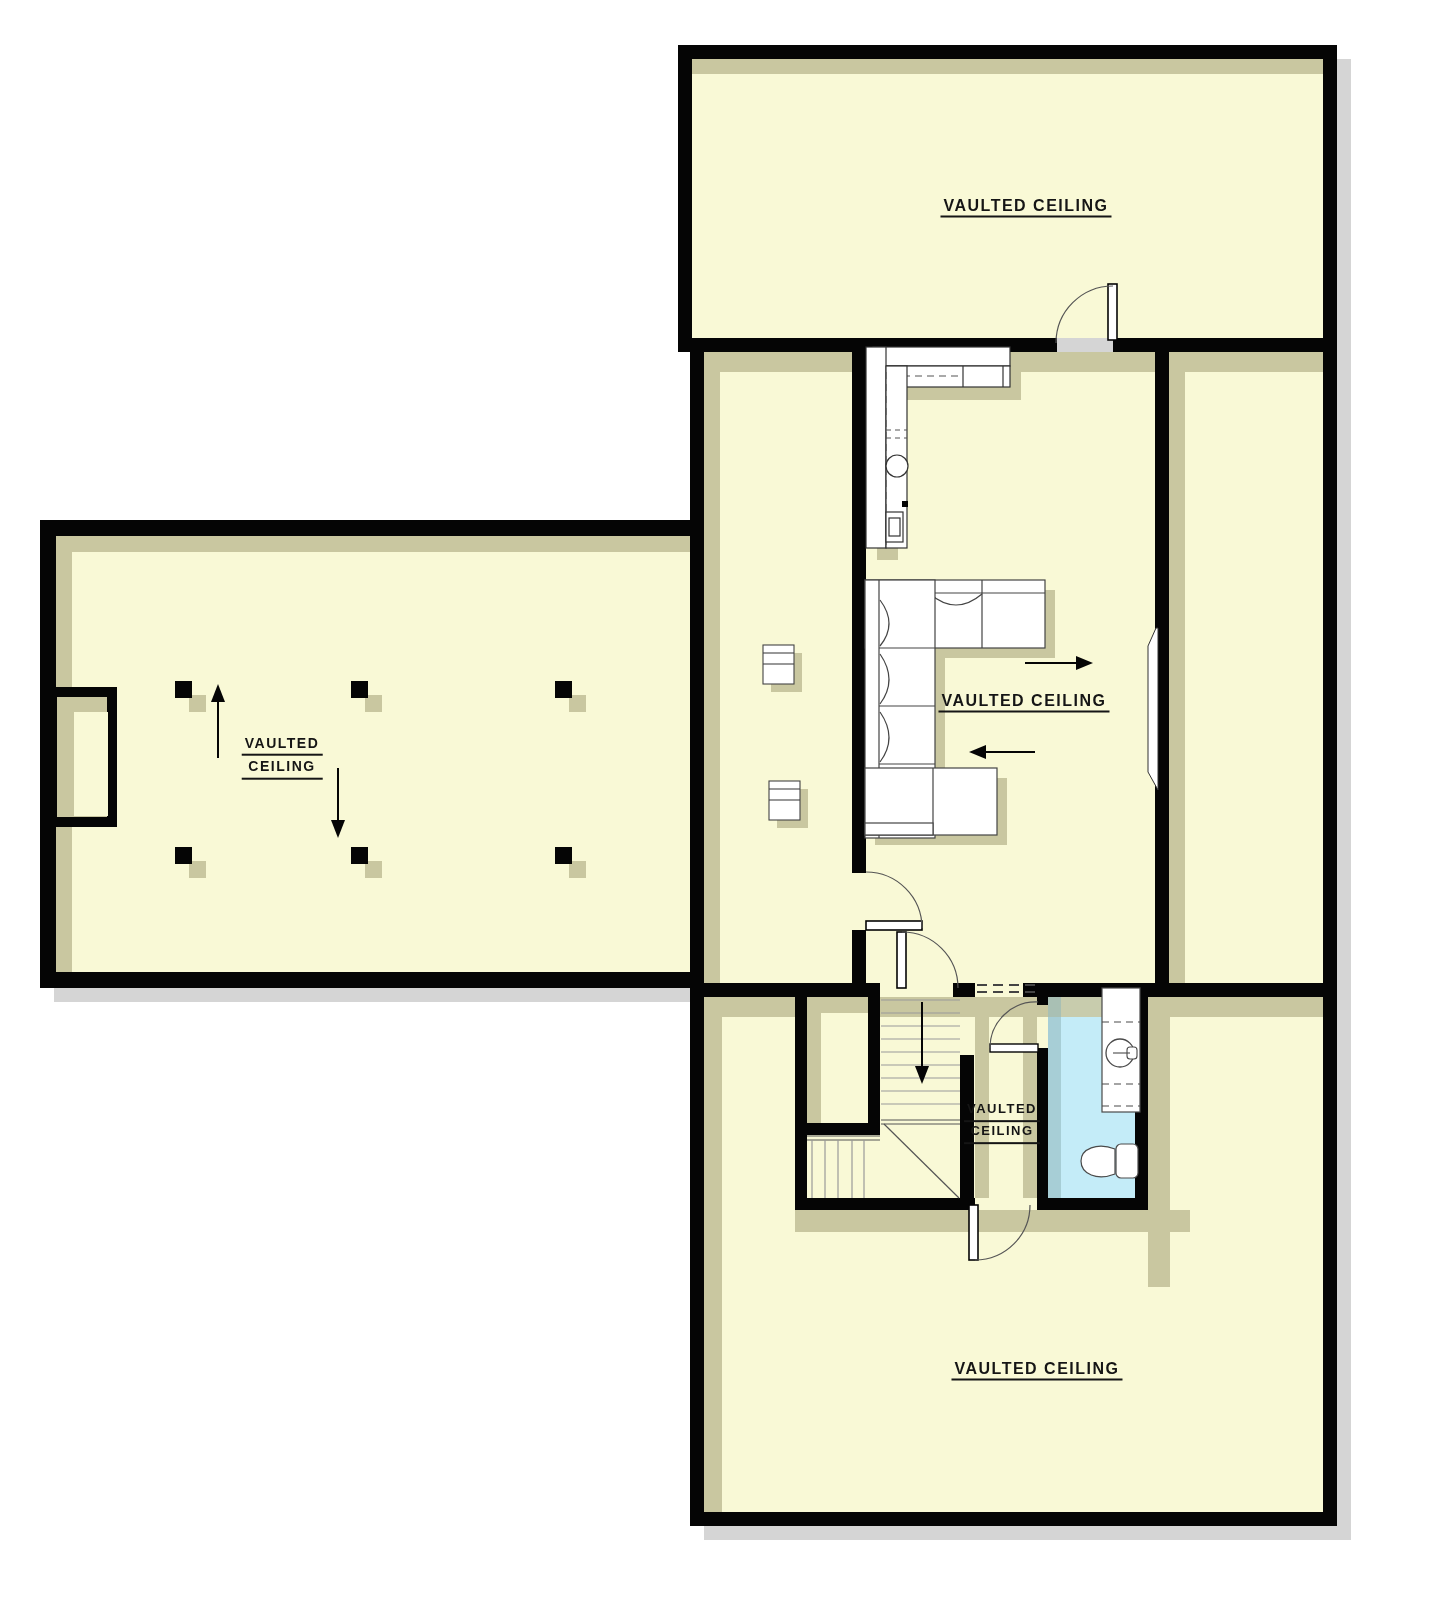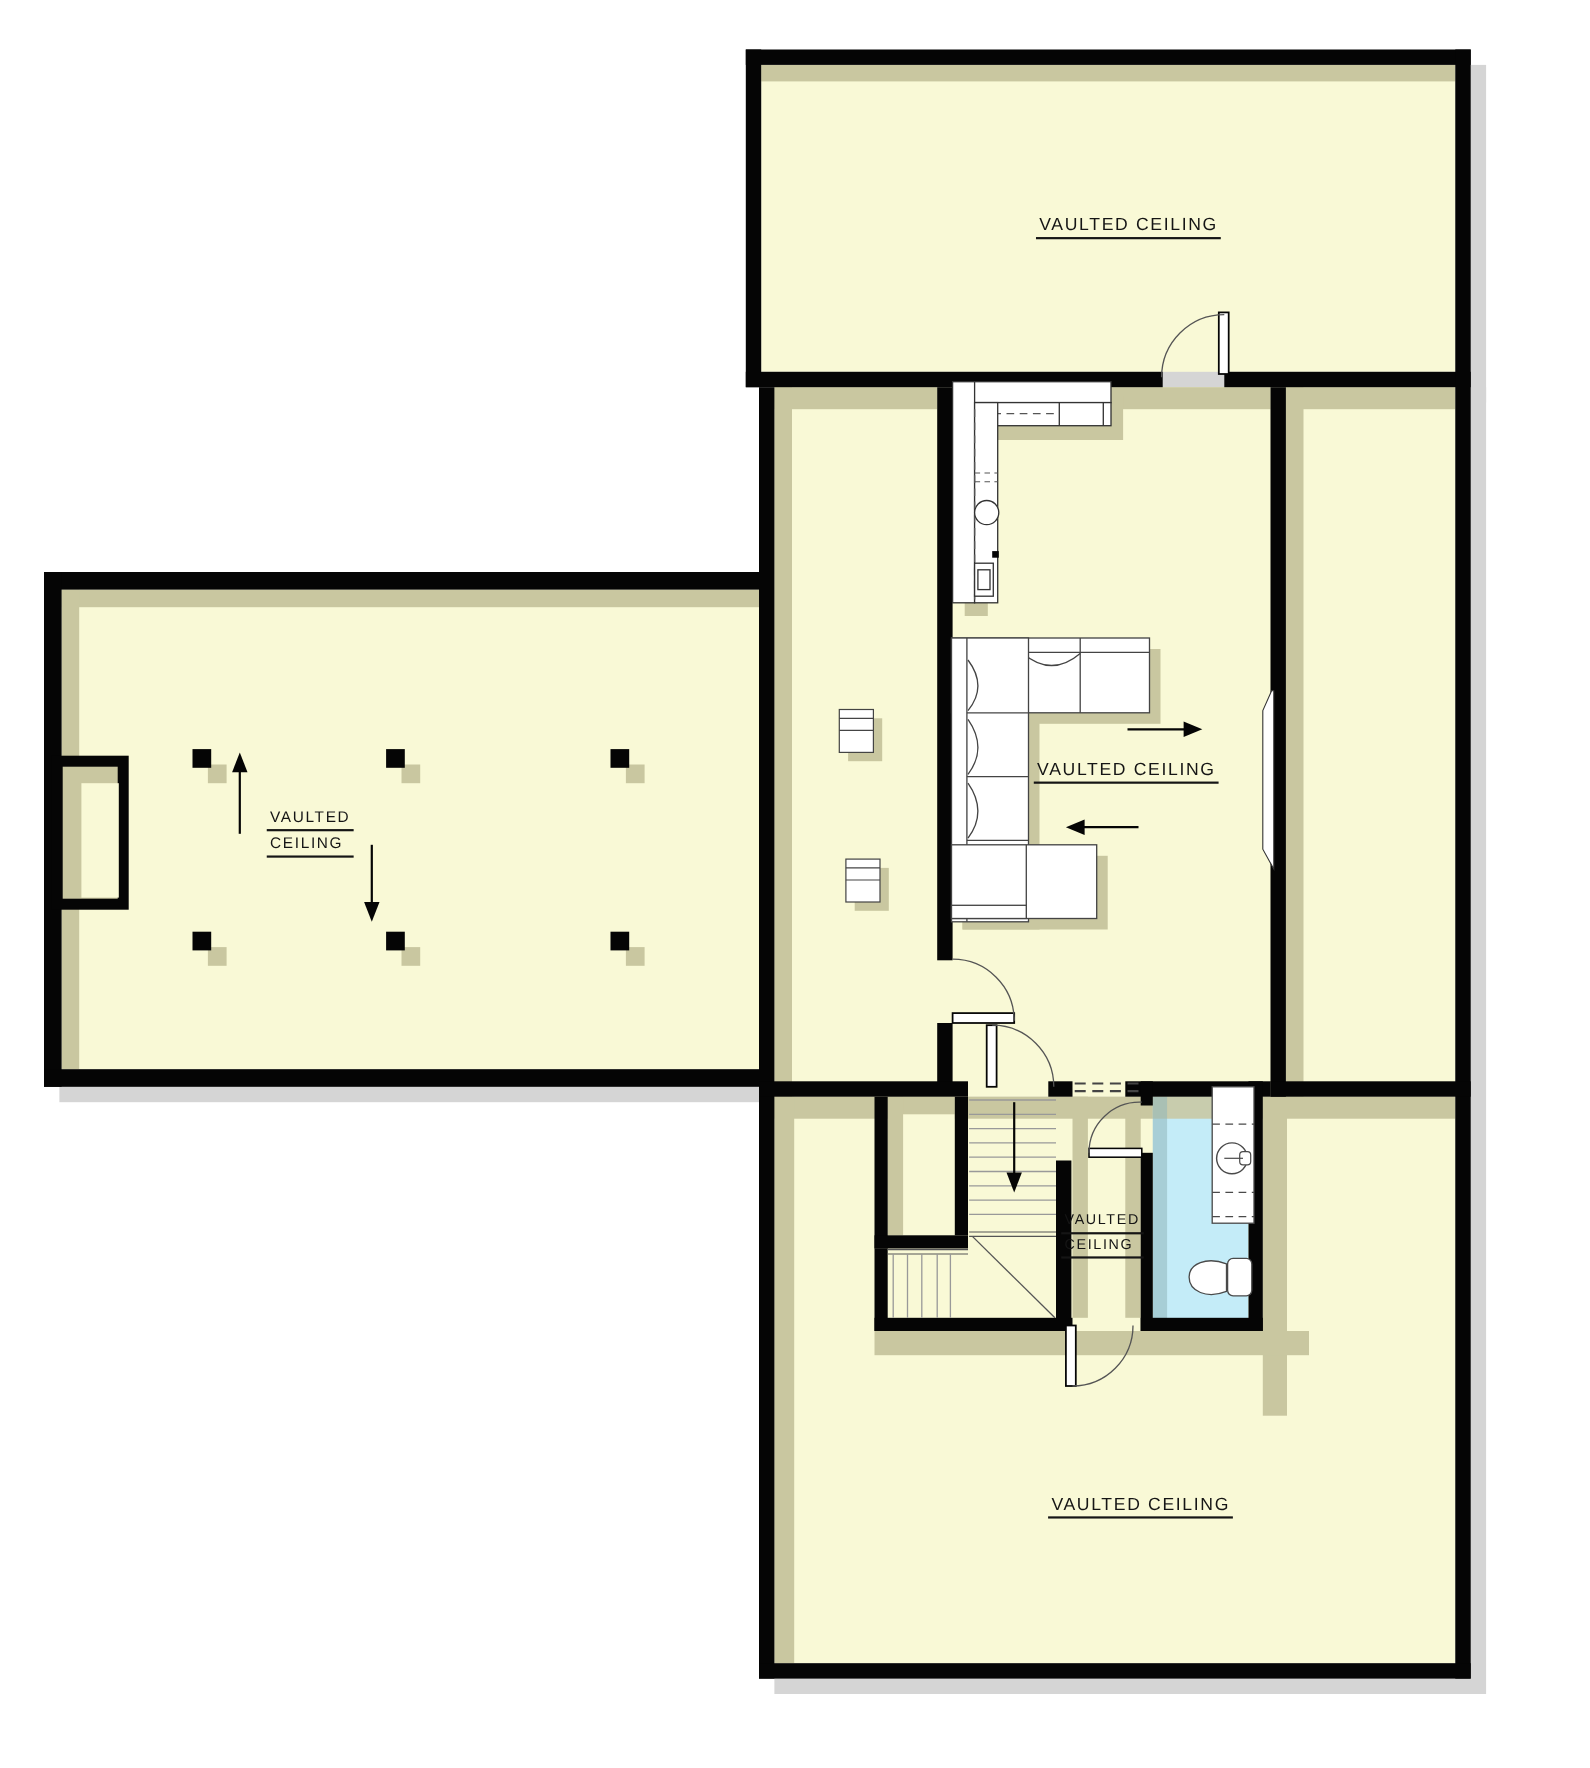--- a/index.html
+++ b/index.html
@@ -1,20 +1,20 @@
 <!DOCTYPE html>
 <html><head>
 <meta charset="utf-8">
 <style>
   html,body{margin:0;padding:0;background:#ffffff;}
   #stage{position:relative;width:1445px;height:1607px;background:#ffffff;overflow:hidden;
          font-family:"Liberation Sans",sans-serif;}
   #plan-svg{position:absolute;left:0;top:0;}
-  .lbl{position:absolute;transform:translate(-50%,-50%);
-       color:#151515;font-weight:normal;letter-spacing:1.5px;white-space:nowrap;}
+  .lbl{position:absolute;transform:translate(-50%,-50%);text-align:center;
+       color:#151515;font-weight:bold;letter-spacing:1.5px;white-space:nowrap;}
   .lbl .ln{display:inline-block;border-bottom:2px solid #151515;padding:0 3px 1px 3px;}
   .lbl-lg{font-size:16px;}
   .lbl-md{font-size:14px;line-height:1.45;}
   .lbl-sm{font-size:13px;line-height:1.45;}
   .lbl-md .ln,.lbl-sm .ln{display:block;}
 </style>
 </head>
 <body>
 
 <div id="stage">

